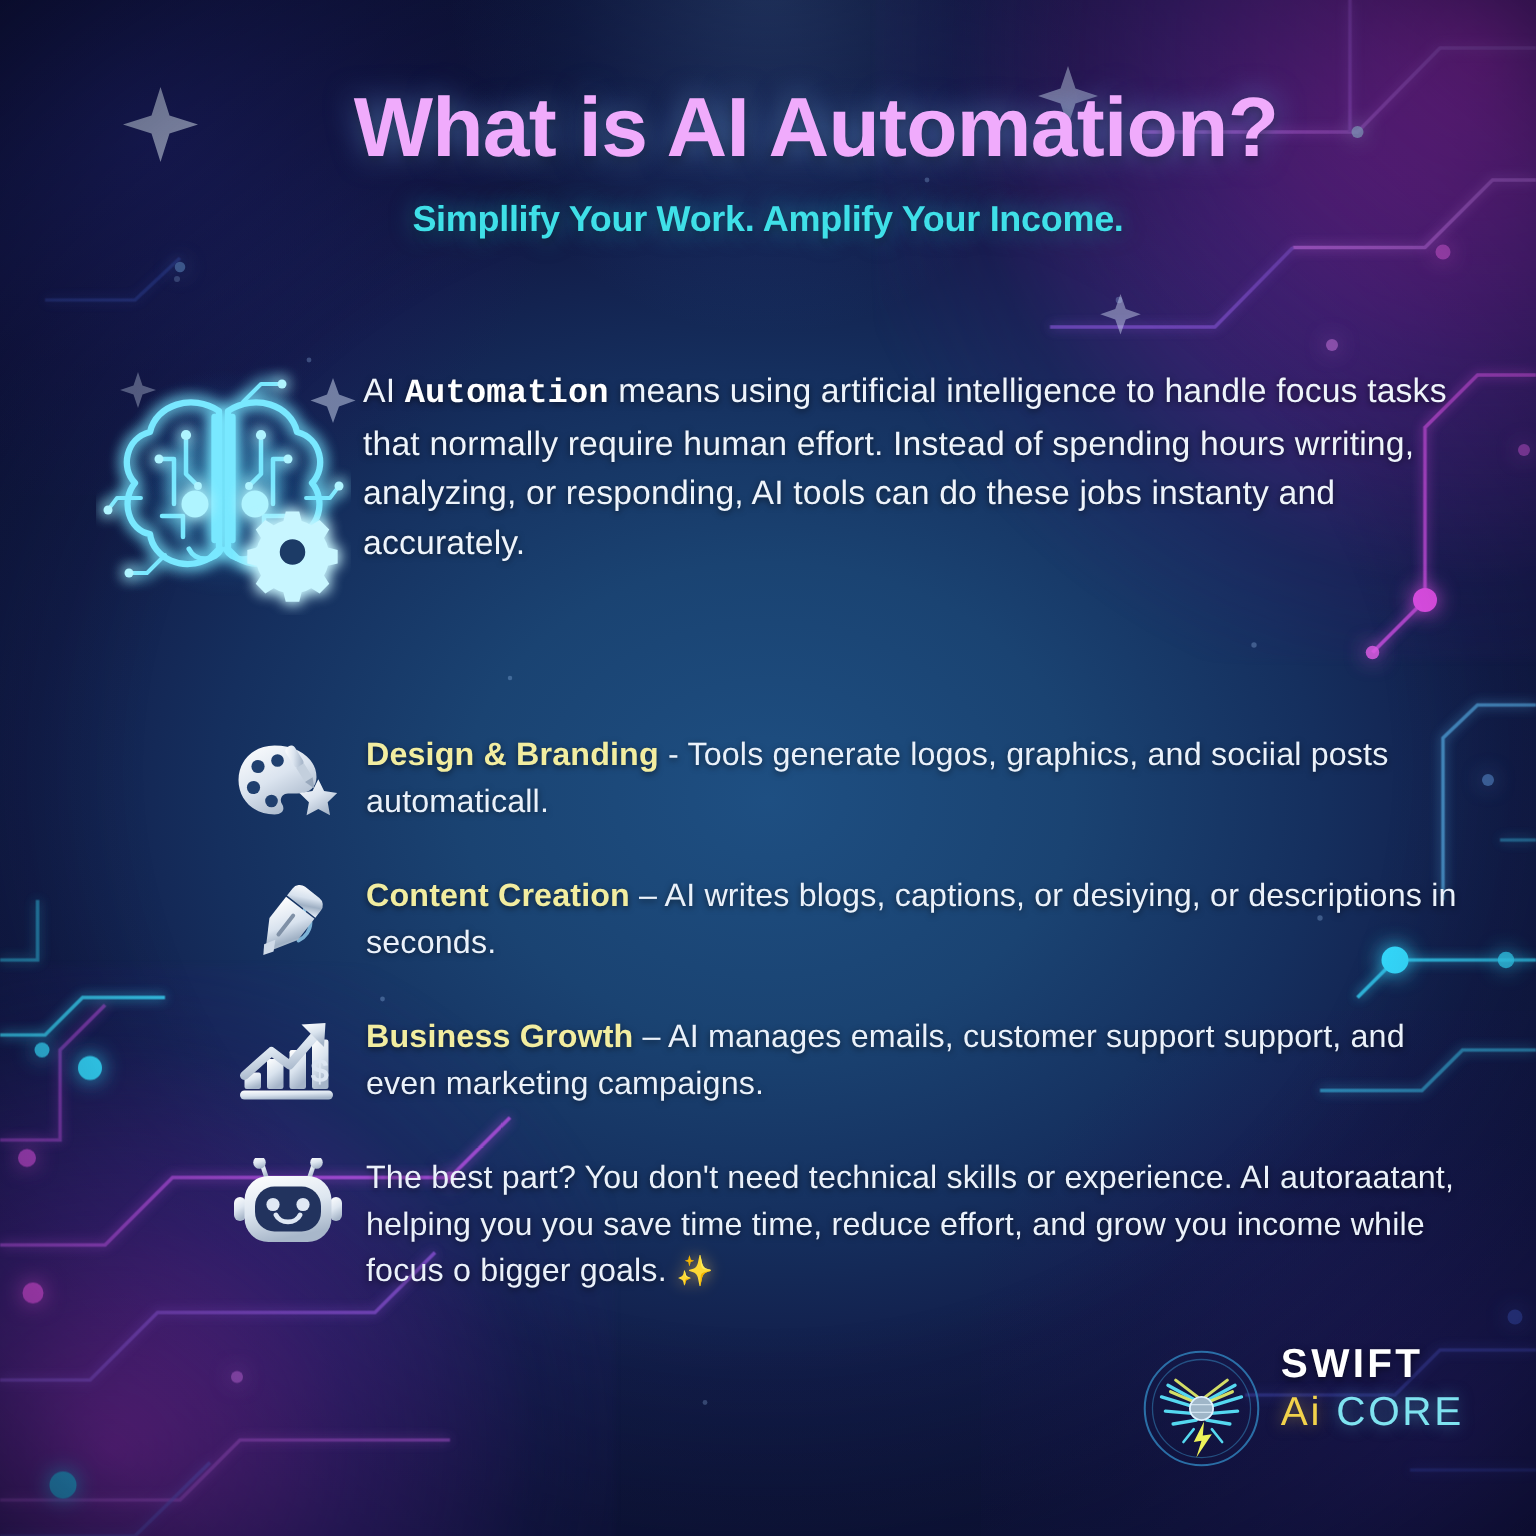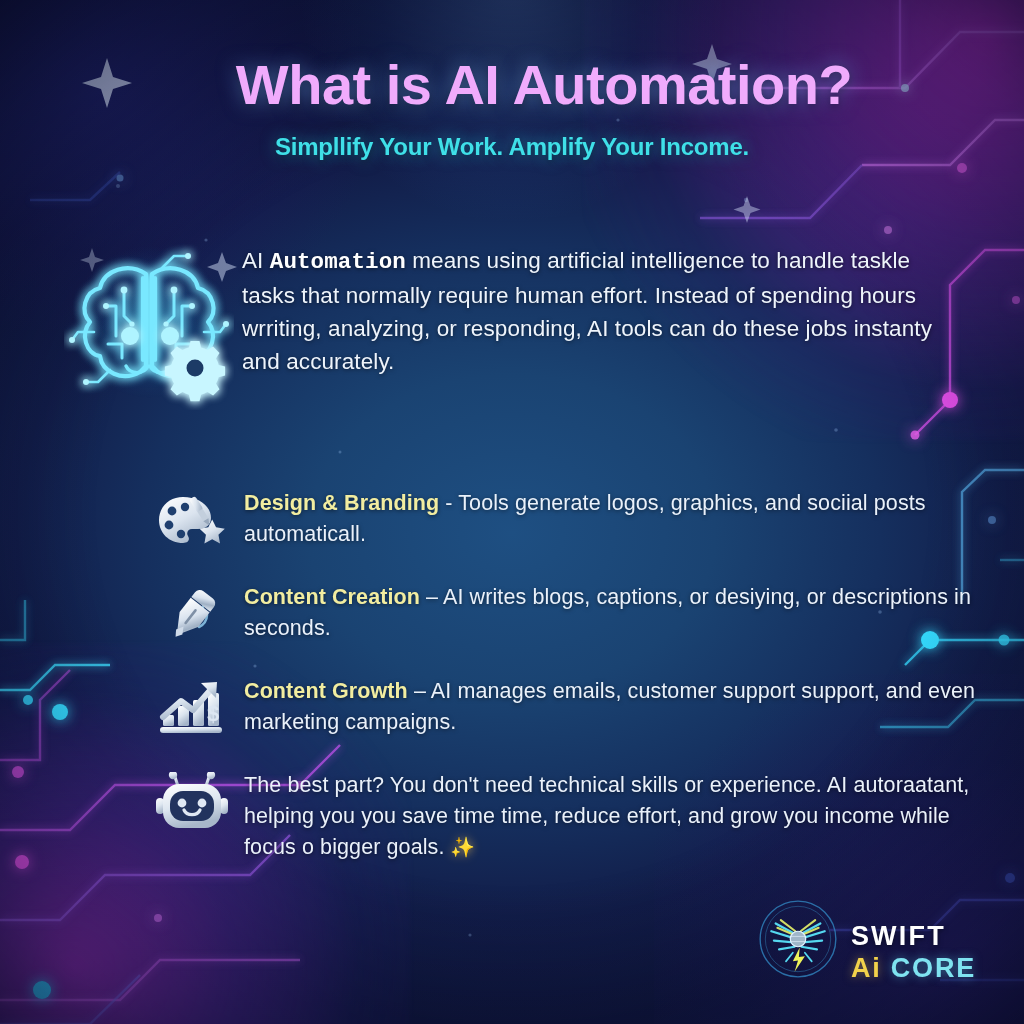--- a/index.html
+++ b/index.html
@@ -99,29 +99,29 @@
     font-size:21.5px;line-height:31px;color:#eaf1fa;
     text-shadow:0 1px 4px rgba(0,0,0,.55);
     letter-spacing:.1px;
   }
   .b-head{color:#f2eda0;font-weight:bold;}
   .spark-inline{color:#ffd766;font-size:20px;text-shadow:0 0 10px rgba(255,200,80,.7);}
 
   
   .logo{
     position:absolute;right:48px;bottom:42px;
-    display:flex;align-items:flex-end;
+    display:flex;align-items:flex-start;
   }
   .logo-mark{width:86px;height:86px;margin-right:10px;}
   .logo-text{line-height:1;}
   .logo-swift{
     font-size:27px;font-weight:bold;color:#ffffff;letter-spacing:2.2px;
     text-shadow:0 1px 5px rgba(0,0,0,.55);
   }
-  .logo-line2{margin-top:5px;font-size:27px;font-weight:bold;letter-spacing:1.8px;}
+  .logo-line2{margin-top:5px;font-size:27px;font-weight:normal;letter-spacing:1.8px;}
   .logo-ai{color:#f2d24b;text-shadow:0 0 10px rgba(240,200,70,.5);}
   .logo-core{color:#7fe3f0;text-shadow:0 0 10px rgba(100,220,240,.5);}
 </style>
 </head>
 <body>
 
 <div class="poster">
 
   <div class="bg-base"></div>
   <div class="bg-corner-tl"></div>
@@ -289,21 +289,21 @@
           <g filter="url(#bglow)" transform="translate(131,128)">
             <g fill="#c8f6ff">
               <path d="M-4.5 -27 h9 l1.6 6.4 a22 22 0 0 1 6.4 2.7 l5.6 -3.5 6.4 6.4 -3.5 5.6 a22 22 0 0 1 2.7 6.4 l6.4 1.6 v9 l-6.4 1.6 a22 22 0 0 1 -2.7 6.4 l3.5 5.6 -6.4 6.4 -5.6 -3.5 a22 22 0 0 1 -6.4 2.7 l-1.6 6.4 h-9 l-1.6 -6.4 a22 22 0 0 1 -6.4 -2.7 l-5.6 3.5 -6.4 -6.4 3.5 -5.6 a22 22 0 0 1 -2.7 -6.4 l-6.4 -1.6 v-9 l6.4 -1.6 a22 22 0 0 1 2.7 -6.4 l-3.5 -5.6 6.4 -6.4 5.6 3.5 a22 22 0 0 1 6.4 -2.7 z"></path>
             </g>
             <circle cx="0" cy="0" r="10" fill="#1c3a66"></circle>
             <circle cx="0" cy="0" r="10" fill="none" stroke="#c8f6ff" stroke-width="3"></circle>
           </g>
         </svg>
       </div>
       <div class="intro-text">
-        <span>AI </span><b>Automation</b><span> means using artificial intelligence to handle taskle tasks that normally require human effort. Instead of spending hours wrriting, analyzing, or responding, AI tools can do these jobs instanty and accurately.</span>
+        <span>AI </span><b>Automation</b><span> means using artificial intelligence to handle focus tasks that normally require human effort. Instead of spending hours wrriting, analyzing, or responding, AI tools can do these jobs instanty and accurately.</span>
       </div>
     </div>
 
     <div class="bullets">
 
       <div class="bullet">
         <div class="b-icon">
           <svg width="70" height="54" viewBox="0 0 70 54">
             <defs>
               <linearGradient id="metal2" x1="0" y1="0" x2="0.6" y2="1">
@@ -378,21 +378,21 @@
               <rect x="51" y="14" width="11" height="33" rx="1.5"></rect>
             </g>
             <path d="M6 38 L24 22 L36 31 L56 8" fill="none" stroke="url(#metal3)" stroke-width="6" stroke-linecap="round" stroke-linejoin="round"></path>
             <path d="M44 4 L60 3 L59 19 z" fill="url(#metal3)"></path>
             <g fill="#e7eef7">
               <text x="50" y="42" font-family="Liberation Sans, sans-serif" font-size="22" font-weight="bold" fill="#dce6f2">$</text>
             </g>
           </svg>
         </div>
         <div class="b-text">
-          <span class="b-head">Content Growth</span><span> – </span><span>AI manages emails, customer support support, and even marketing campaigns.</span>
+          <span class="b-head">Business Growth</span><span> – </span><span>AI manages emails, customer support support, and even marketing campaigns.</span>
         </div>
       </div>
 
       <div class="bullet">
         <div class="b-icon">
           <svg width="72" height="60" viewBox="0 0 72 60">
             <defs>
               <linearGradient id="metal4" x1="0" y1="0" x2="0.3" y2="1">
                 <stop offset="0%" stop-color="#ffffff"></stop>
                   <stop offset="55%" stop-color="#dde6f0"></stop>

